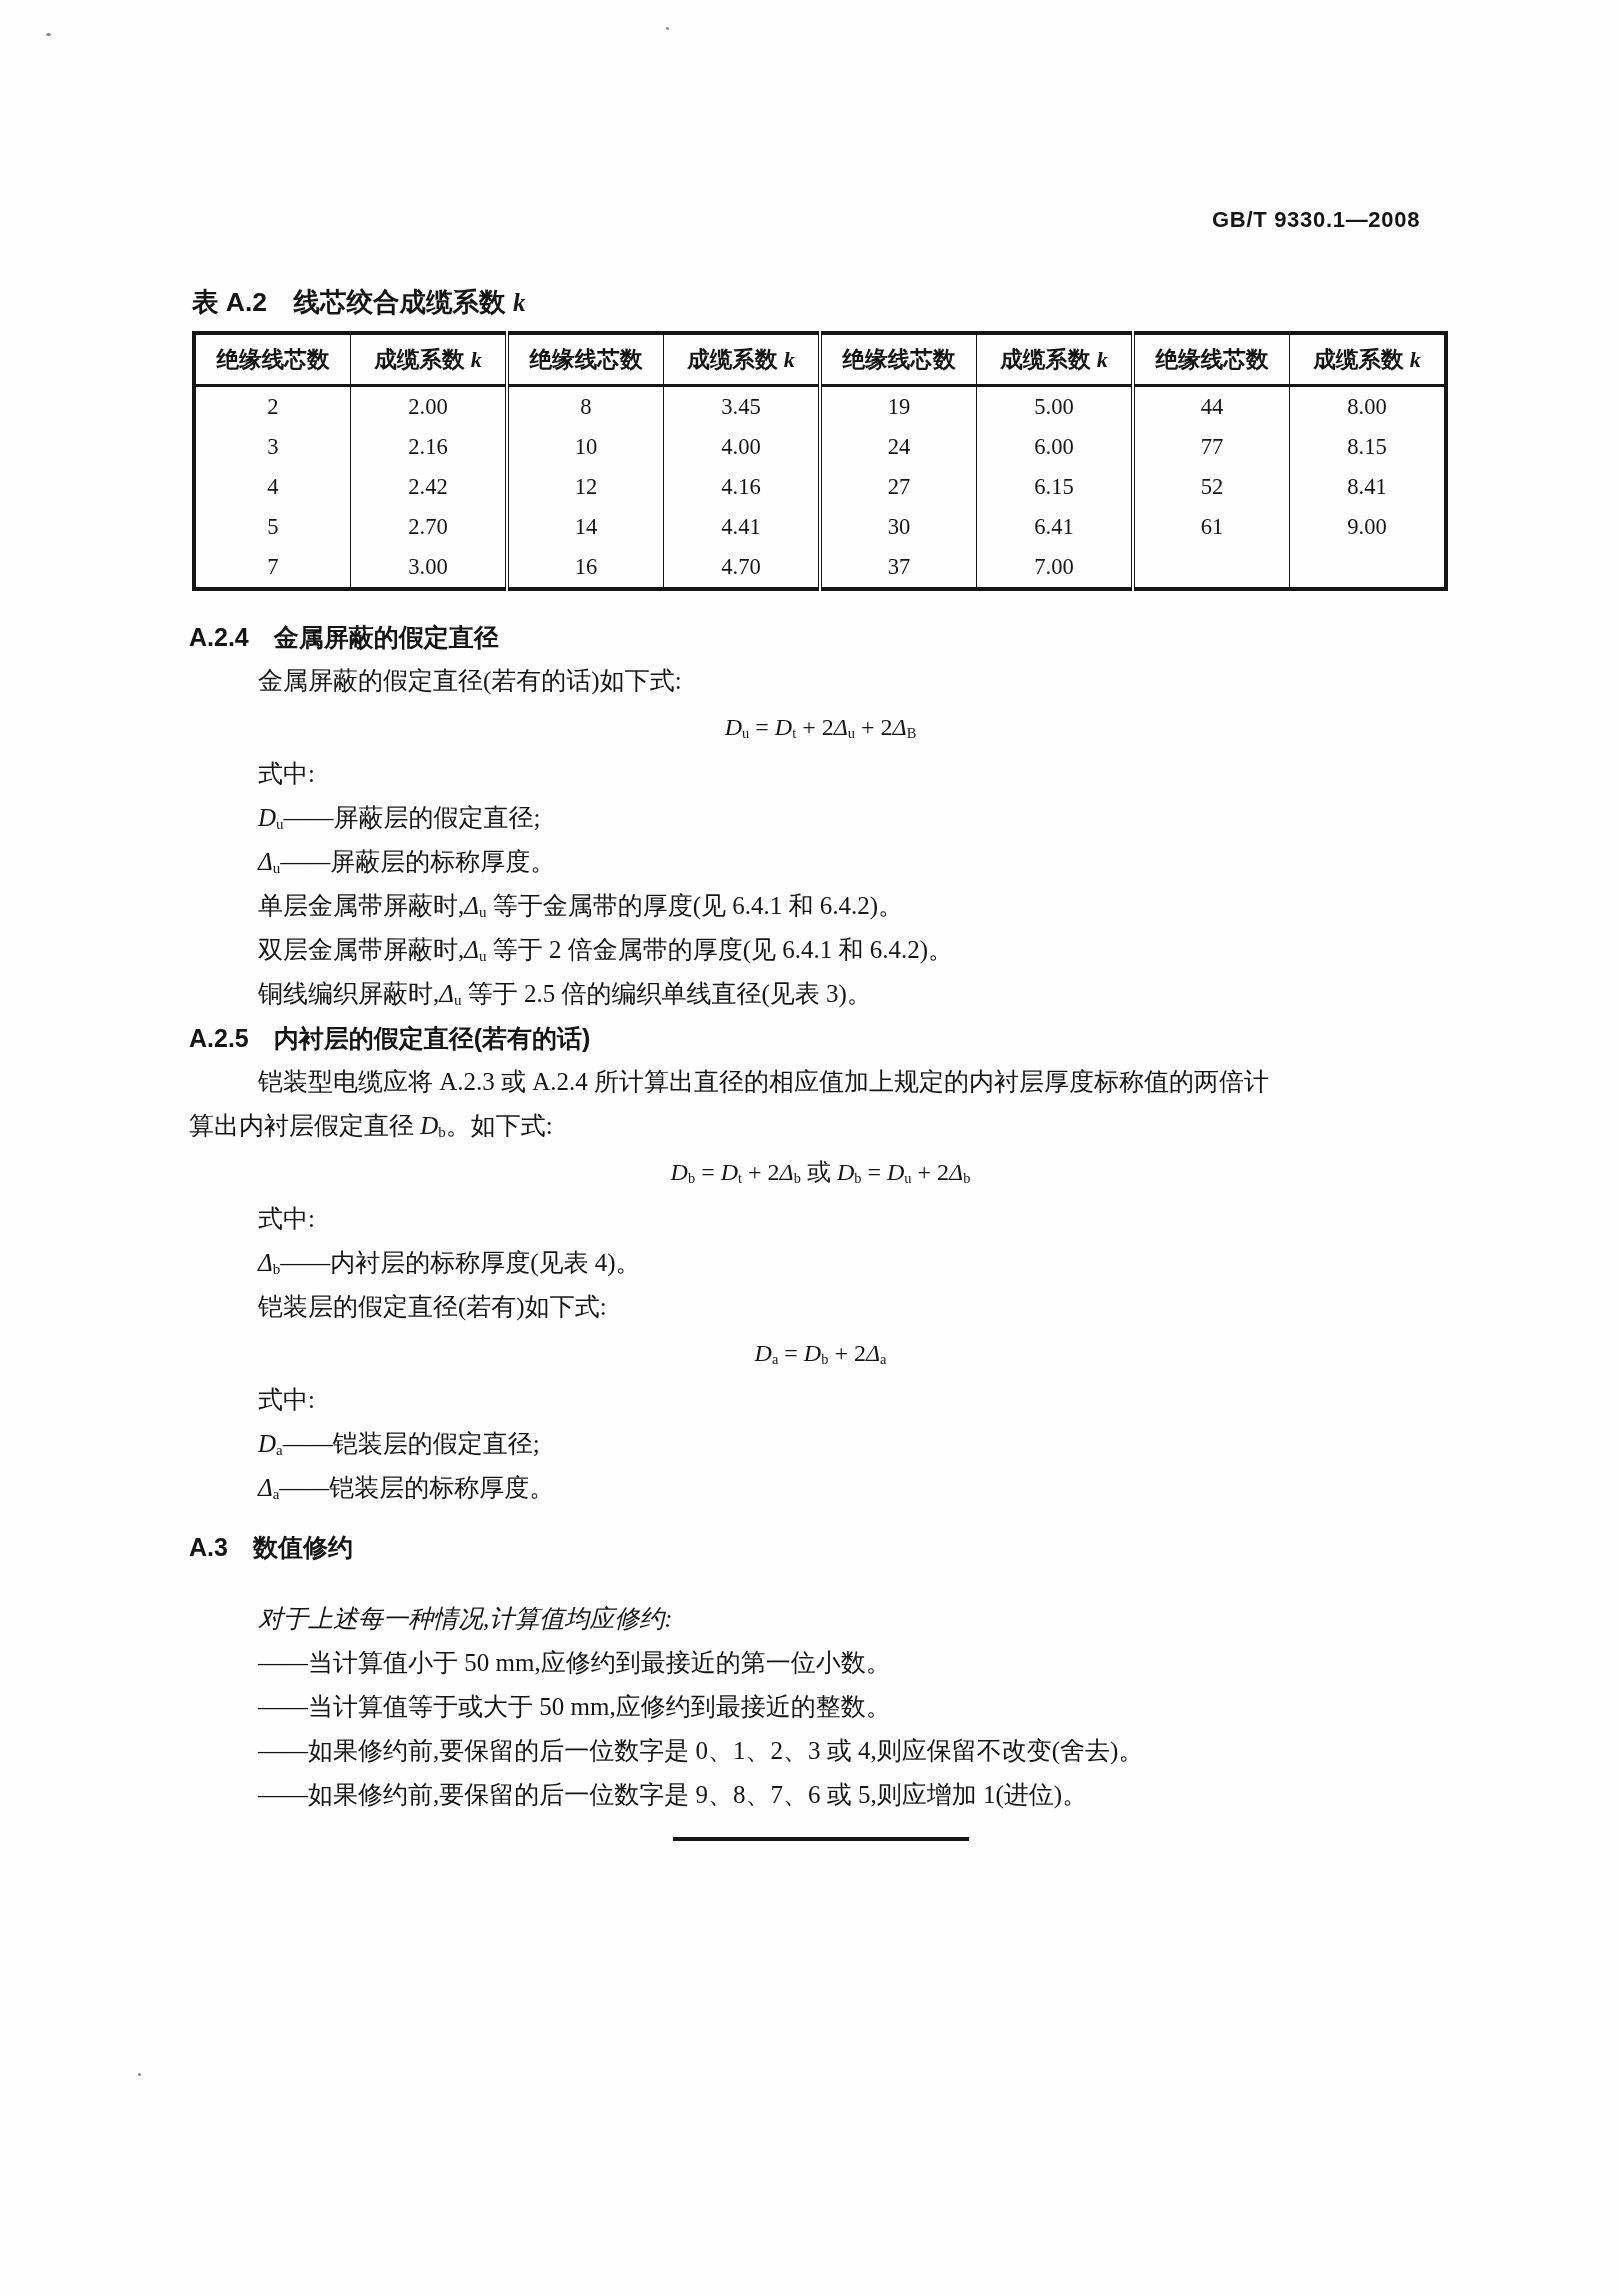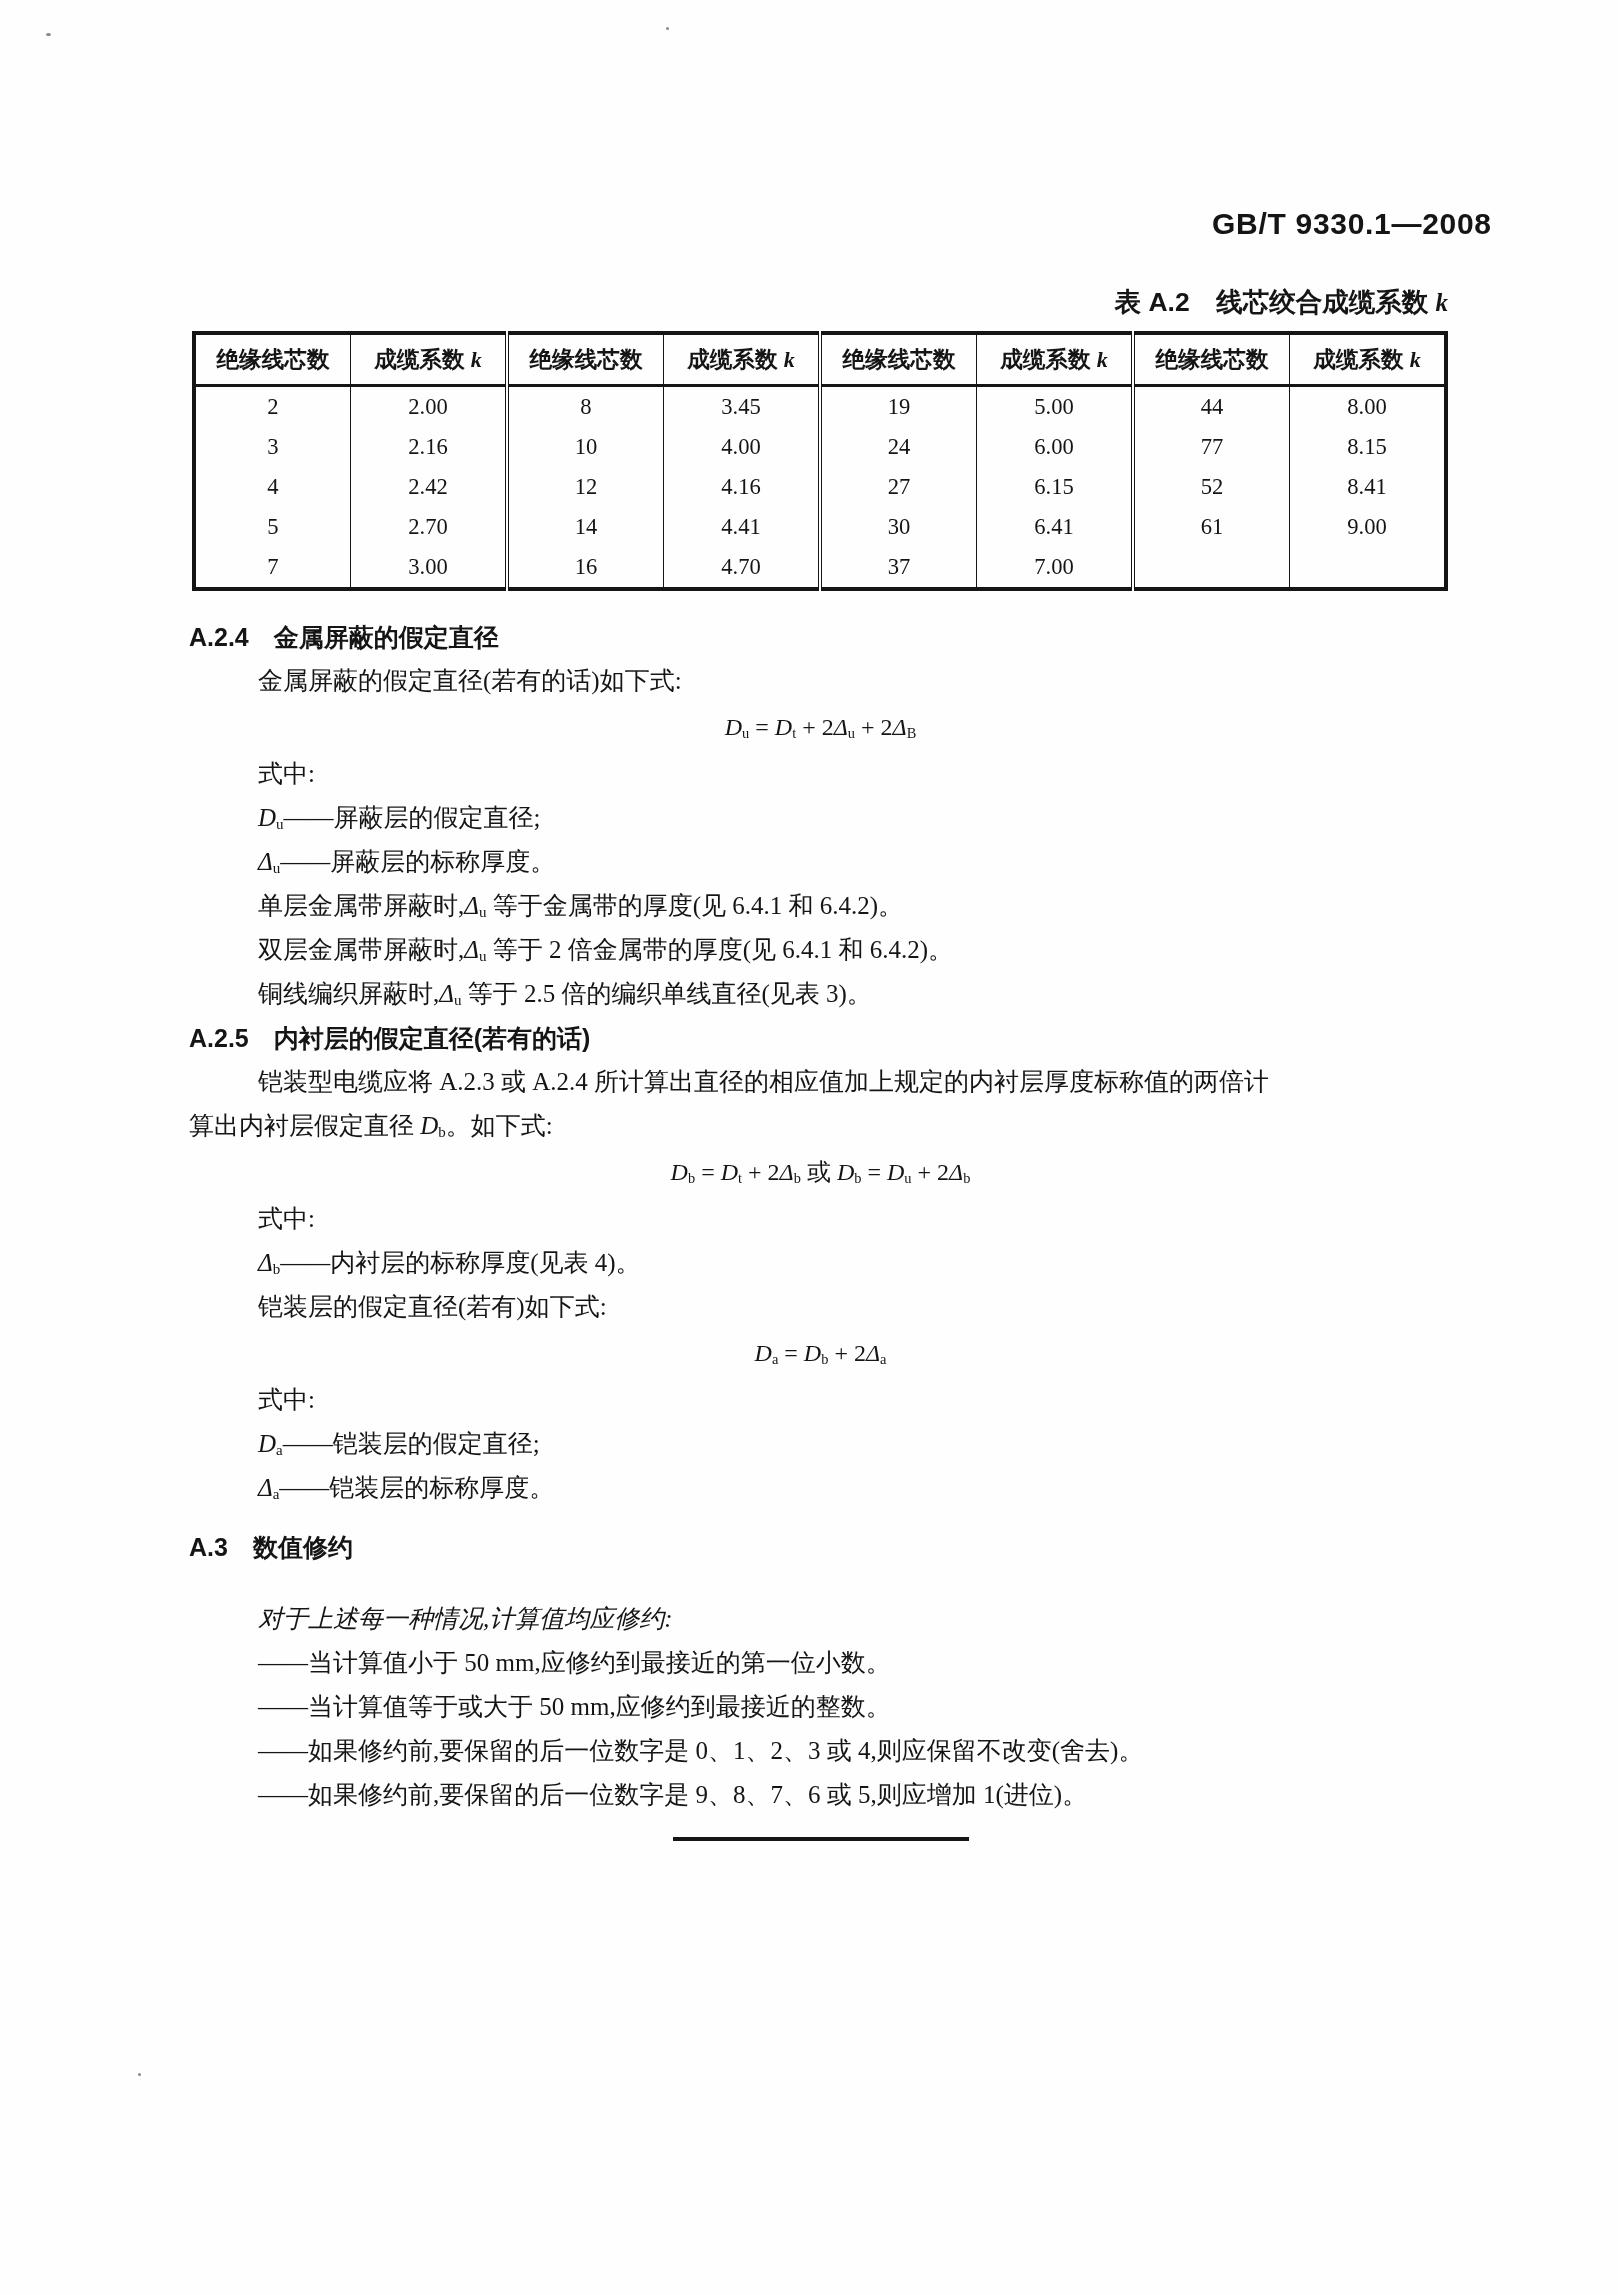--- a/index.html
+++ b/index.html
@@ -7,27 +7,27 @@
     position:relative;
     width:1619px; height:2295px;
     background:#fefefe;
     color:#151515;
     font-family:"Liberation Serif", serif;
     overflow:hidden;
   }
   .std-number {
     position:absolute; top:207px; left:1212px;
     font-family:"Liberation Sans", sans-serif;
-    font-weight:700; font-size:30px; letter-spacing:0.7px;
+    font-weight:700; font-size:22px; letter-spacing:0.7px;
     white-space:nowrap;
   }
   
   .table-wrap { position:absolute; left:192px; top:284px; width:1256px; }
   .tbl-title {
-    text-align:right; font-weight:700; font-size:26.5px;
+    text-align:left; font-weight:700; font-size:26.5px;
     font-family:"Liberation Sans", sans-serif;
     margin:0 0 10.6px 0; white-space:nowrap;
   }
   .tbl-title i { font-family:"Liberation Serif", serif; font-size:25px; }
   table.k-table {
     border-collapse:collapse; width:100%; table-layout:fixed;
     border:4.6px solid #151515;
   }
   table.k-table th {
     font-family:"Liberation Sans", sans-serif;

